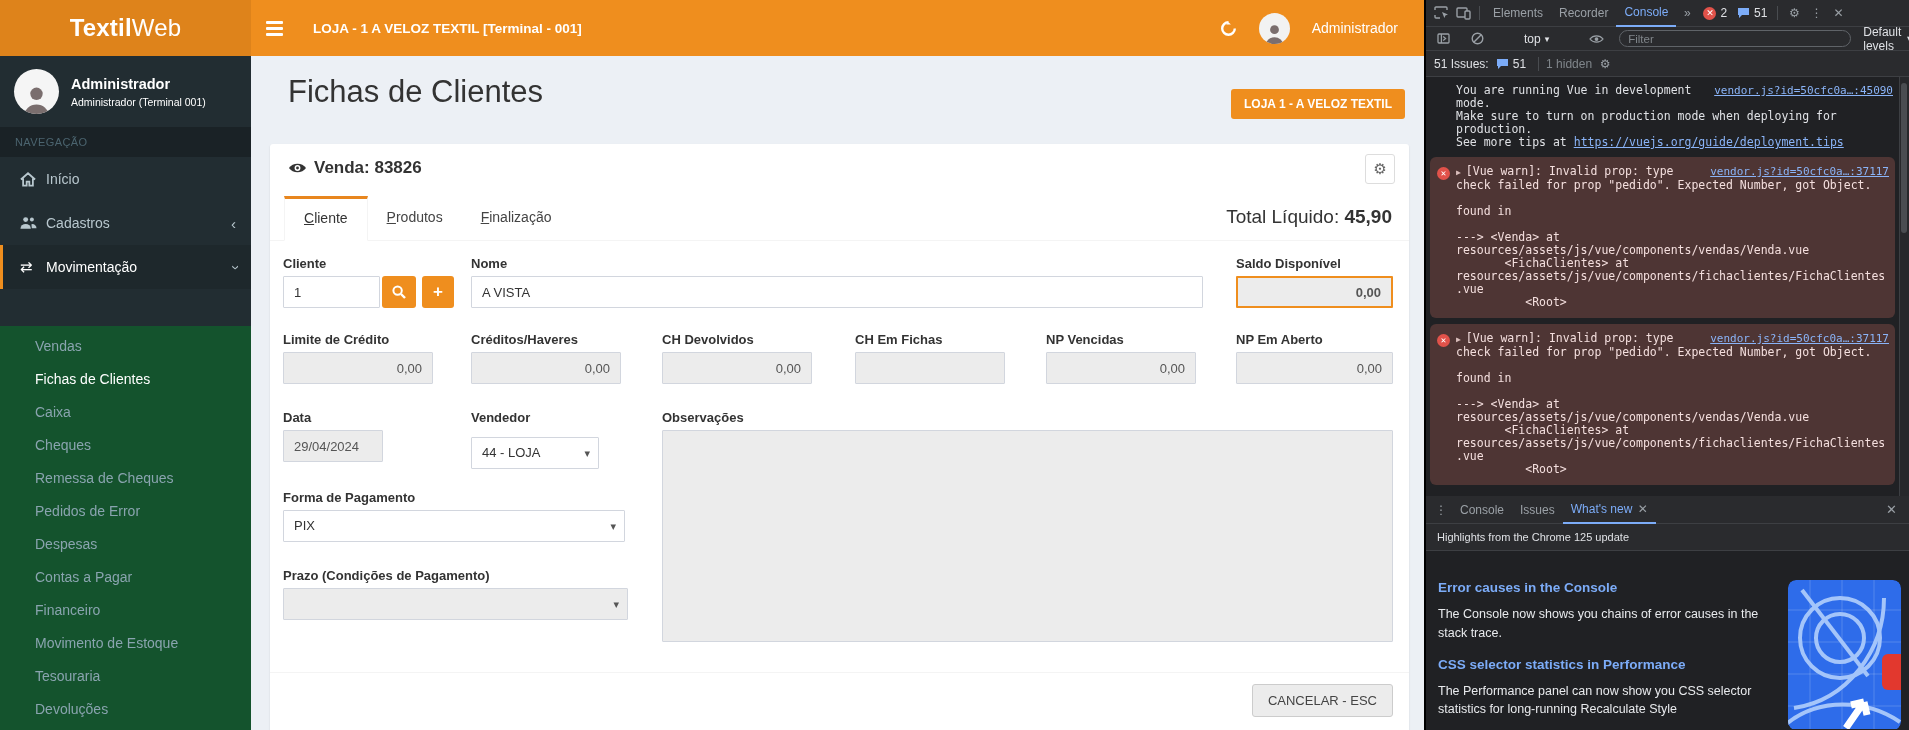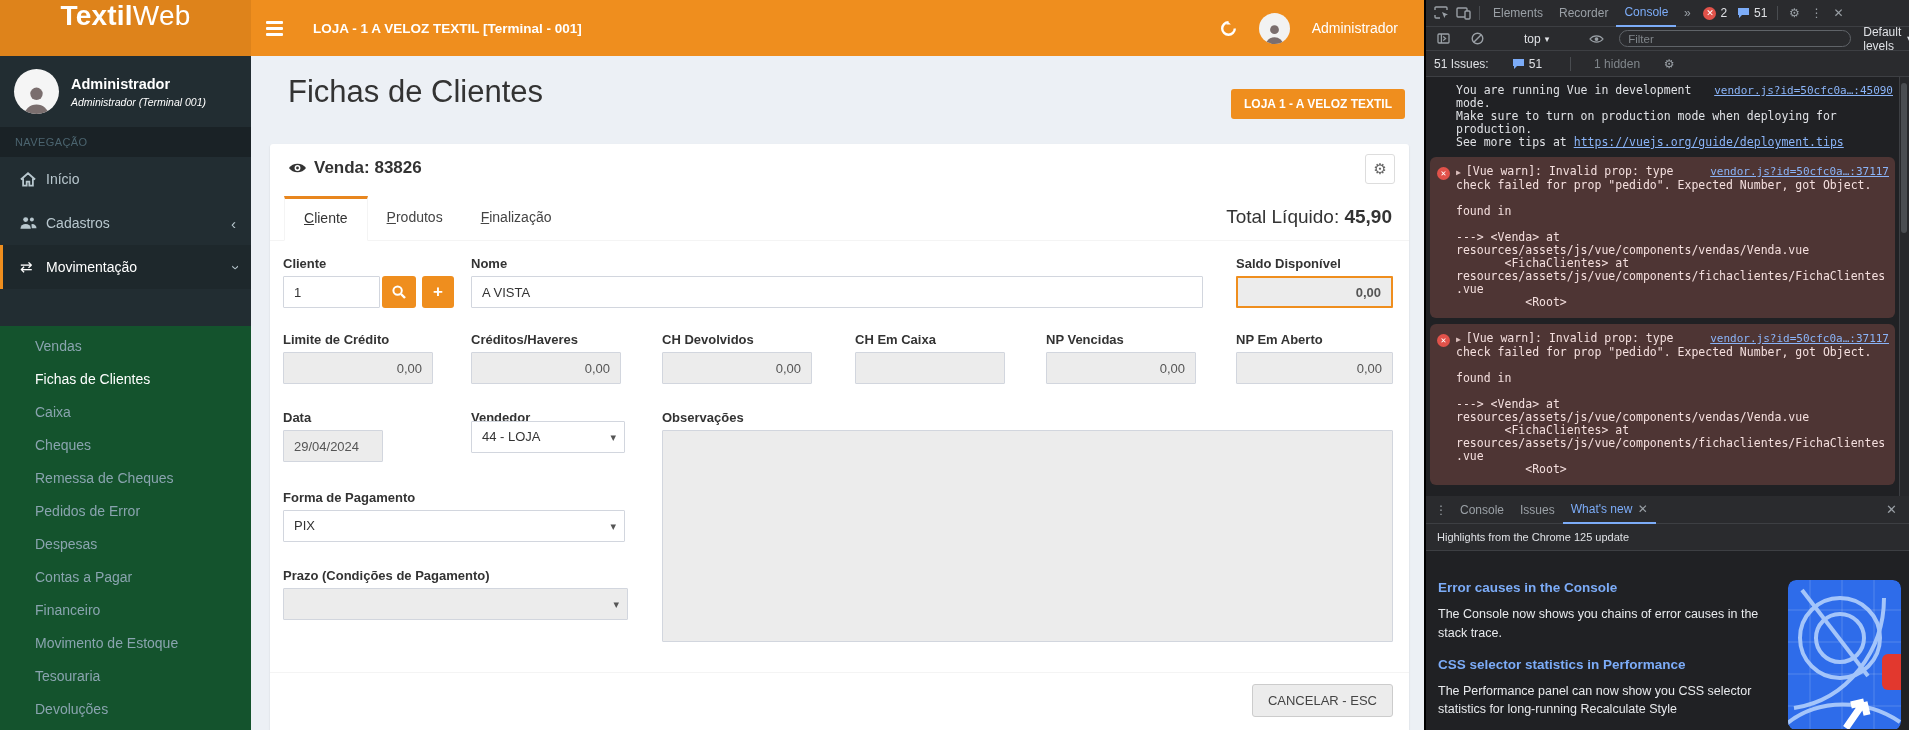--- a/index.html
+++ b/index.html
@@ -3,36 +3,36 @@
 <meta charset="utf-8">
 <style>
   * { box-sizing: border-box; margin: 0; padding: 0; }
   html,body { width:1909px; height:730px; overflow:hidden; }
   body { font-family:"Liberation Sans", sans-serif; background:#202124; position:relative; }
 
   
   #app { position:absolute; left:0; top:0; width:1424px; height:730px; background:#ecf0f5; }
 
   .app-header { position:absolute; left:0; top:0; width:1424px; height:56px; display:flex; }
-  .logo { width:251px; height:56px; background:#de831b; color:#fff; display:flex; justify-content:center; font-size:28px; letter-spacing:.2px; }
+  .logo { width:251px; height:56px; background:#de831b; color:#fff; display:flex; align-items:center; justify-content:center; font-size:24px; letter-spacing:.2px; }
   .logo b { font-weight:700; }
   .logo span.light { font-weight:300; }
   .navbar { flex:1; background:#ef8e1e; display:flex; align-items:center; color:#fff; }
   .hamburger { width:46px; height:56px; display:flex; flex-direction:column; justify-content:center; align-items:center; gap:3px; cursor:pointer; }
   .hamburger i { display:block; width:17px; height:3px; background:#fff; border-radius:1px; }
   .terminal-title { font-size:13.5px; font-weight:700; margin-left:16px; }
   .nav-right { margin-left:auto; display:flex; align-items:center; gap:22px; padding-right:26px; }
   .avatar-sm { width:31px; height:31px; border-radius:50%; background:#f2f2f2; overflow:hidden; display:flex; align-items:flex-end; justify-content:center; }
   .nav-user { font-size:14px; }
 
   .sidebar { position:absolute; left:0; top:56px; width:251px; bottom:0; background:#222d32; }
   .user-panel { display:flex; align-items:center; padding:13px 14px; gap:12px; }
   .avatar-lg { width:45px; height:45px; border-radius:50%; background:#f5f5f5; overflow:hidden; display:flex; align-items:flex-end; justify-content:center; flex:0 0 45px; }
   .user-name { color:#fff; font-size:14.5px; font-weight:700; margin-bottom:4px; }
-  .user-role { color:#fff; font-size:10.5px;font-style:italic; }
+  .user-role { color:#fff; font-size:10.5px; }
   .nav-section { background:#1a2226; color:#4b646f; font-size:11px; padding:9px 15px; letter-spacing:.4px; }
   .nav-item { height:44px; display:flex; align-items:center; padding:0 15px 0 20px; color:#b8c7ce; font-size:14px; cursor:pointer; }
   .nav-item .mi { width:26px; display:flex; justify-content:flex-start; }
   .nav-item .chev { margin-left:auto; font-size:15px; color:#b8c7ce; }
   .nav-item.active { background:#1e282c; color:#fff; border-left:3px solid #ef8e1e; padding-left:17px; }
   .rot-down { display:inline-block; transform:rotate(-90deg); }
   .submenu { background:#14532d; padding:4px 0 6px;margin-top:37px; }
   .submenu-item { height:33px; line-height:33px; padding-left:35px; color:#8aa4af; font-size:14px; cursor:pointer; }
   .submenu-item.active { color:#fff; }
   .exchg { font-size:15px; }
@@ -62,21 +62,21 @@
   .fselect.dis { background:#ececec; }
   .obs-area { position:absolute; border:1px solid #d2d6de; background:#ececec; border-radius:1px; }
   .card-divider { position:absolute; left:0; right:0; top:528px; border-top:1px solid #f4f4f4; }
   .cancel-btn { position:absolute; right:16px; top:540px; height:33px; padding:0 15px; background:#ececec; border:1px solid #ccc; border-radius:3px; font-size:13px; color:#444; cursor:pointer; font-family:inherit; }
 
   
   #devtools { position:absolute; left:1424px; top:0; width:485px; height:730px; background:#202124; border-left:2px solid #000; color:#9aa0a6; font-size:12px; }
   .dt-row { display:flex; align-items:center; background:#2a2b2e; border-bottom:1px solid #3d3f43; }
   .dt-row1 { height:27px; padding:0 4px; }
   .dt-row2 { height:24px; padding:0 6px; gap:12px; }
-  .dt-row3 { height:26px; padding:0 8px; gap:18px; }
+  .dt-row3 { height:26px; padding:0 8px; gap:2px; }
   .dt-sep { width:1px; height:14px; background:#494c50; margin:0 5px; }
   .dt-tab { padding:0 8px; line-height:25px; cursor:pointer; color:#9aa0a6; }
   .dt-tab.active { color:#7cacf8; border-bottom:2px solid #7cacf8; }
   .dt-ic { width:22px; text-align:center; cursor:pointer; color:#9aa0a6; flex:0 0 auto; }
   .badge-err { display:flex; align-items:center; gap:4px; margin:0 5px; cursor:pointer; }
   .err-circ { width:13px; height:13px; border-radius:50%; background:#e1524a; color:#fff; font-size:9px; line-height:13px; text-align:center; display:inline-block; }
   .bubble { display:inline-block; }
   .count { color:#dfe1e5; }
   .ctx-sel { display:flex; align-items:center; gap:4px; color:#dfe1e5; cursor:pointer; padding:0 2px; }
   .filter { flex:0 0 232px; height:17px; background:transparent; border:1px solid #5f6368; border-radius:9px; color:#dfe1e5; font-size:11.5px; padding:0 8px; font-family:inherit; }
@@ -252,34 +252,34 @@
 
       <div class="flabel" style="left:13px;top:188px">Limite de Crédito</div>
       <input class="finput num dis" style="left: 13px; top: 208px; width: 150px;" disabled="" value="0,00">
 
       <div class="flabel" style="left:201px;top:188px">Créditos/Haveres</div>
       <input class="finput num dis" style="left: 201px; top: 208px; width: 150px;" disabled="" value="0,00">
 
       <div class="flabel" style="left:392px;top:188px">CH Devolvidos</div>
       <input class="finput num dis" style="left: 392px; top: 208px; width: 150px;" disabled="" value="0,00">
 
-      <div class="flabel" style="left:585px;top:188px">CH Em Caixa</div>
+      <div class="flabel" style="left:585px;top:188px">CH Em Fichas</div>
       <input class="finput num dis" style="left: 585px; top: 208px; width: 150px;" disabled="" value="">
 
       <div class="flabel" style="left:776px;top:188px">NP Vencidas</div>
       <input class="finput num dis" style="left: 776px; top: 208px; width: 150px;" disabled="" value="0,00">
 
       <div class="flabel" style="left:966px;top:188px">NP Em Aberto</div>
       <input class="finput num dis" style="left: 966px; top: 208px; width: 157px;" disabled="" value="0,00">
 
       <div class="flabel" style="left:13px;top:266px">Data</div>
       <input class="finput dis" style="left: 13px; top: 286px; width: 100px;" disabled="" value="29/04/2024">
 
       <div class="flabel" style="left:201px;top:266px">Vendedor</div>
-      <div class="fselect" style="left:201px;top:277px;width:154px">
+      <div class="fselect" style="left:201px;top:293px;width:128px">
         <span>44 - LOJA</span><span class="caret">▾</span>
       </div>
 
       <div class="flabel" style="left:392px;top:266px">Observações</div>
       <div class="obs-area" style="left:392px;top:286px;width:731px;height:212px"></div>
 
       <div class="flabel" style="left:13px;top:346px">Forma de Pagamento</div>
       <div class="fselect" style="left:13px;top:366px;width:342px">
         <span>PIX</span><span class="caret">▾</span>
       </div>

